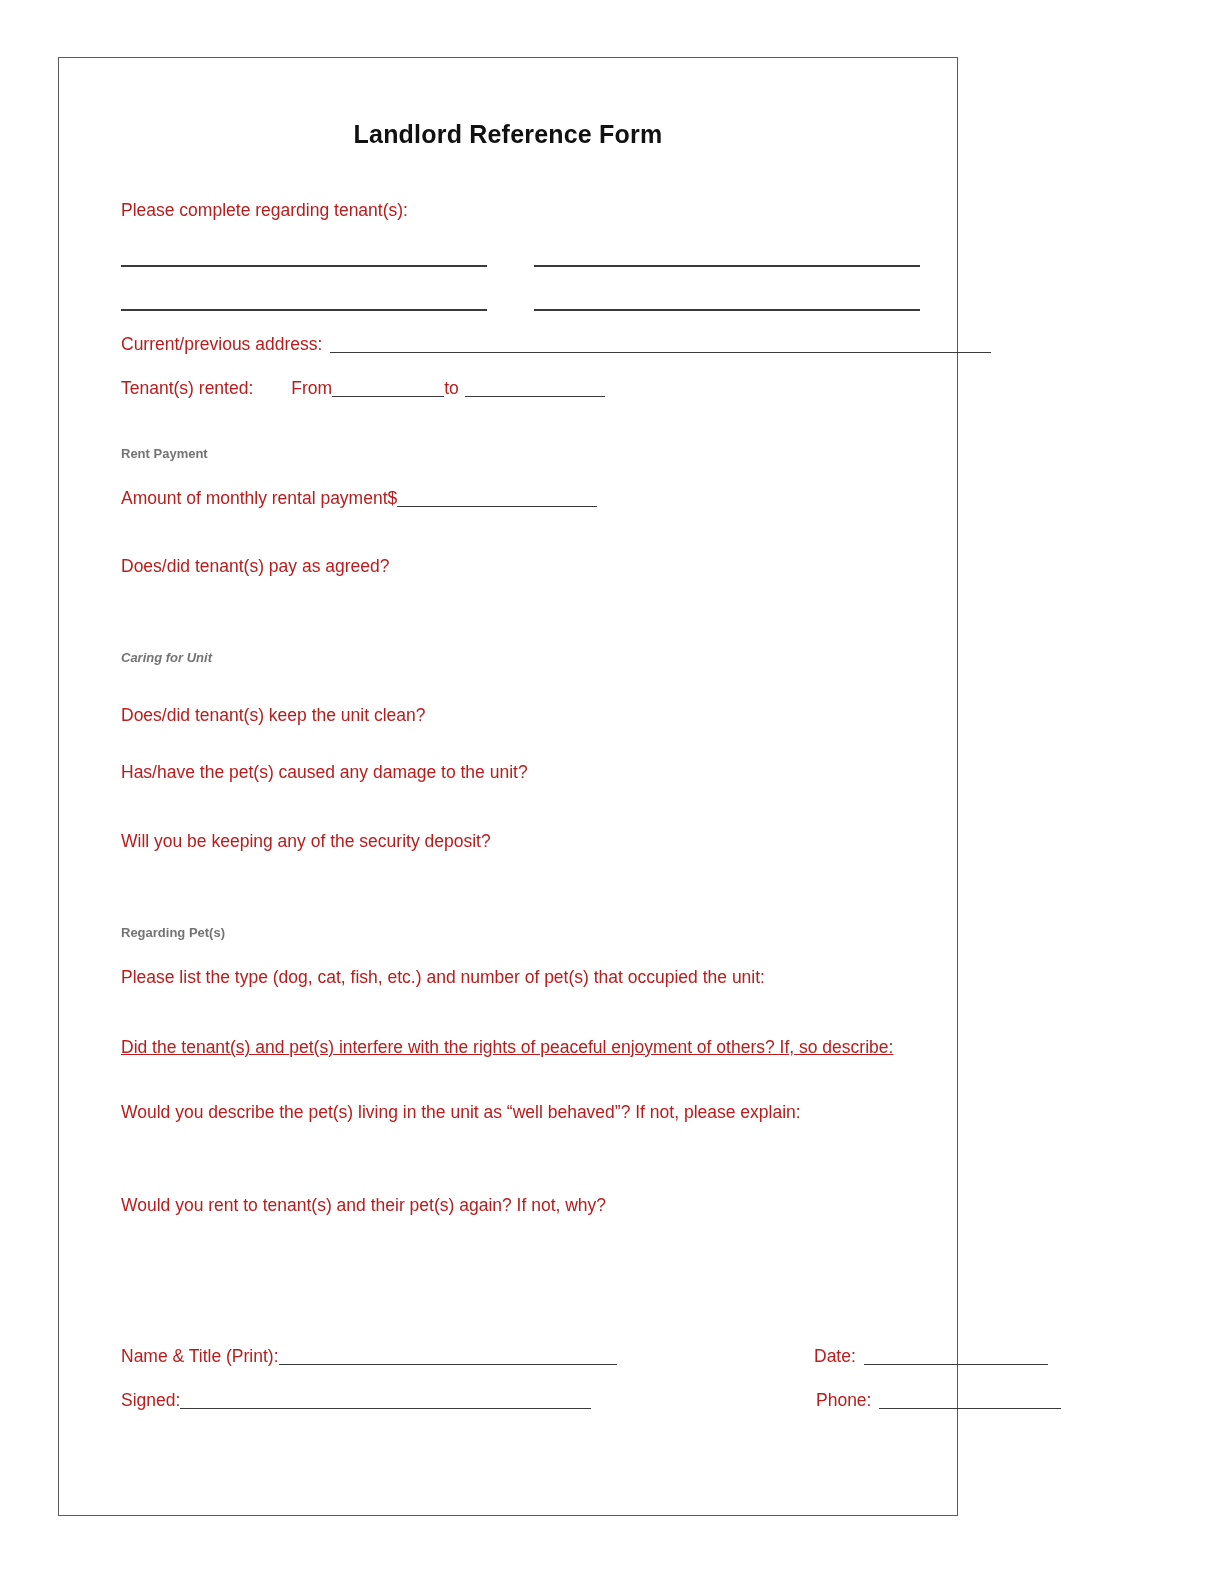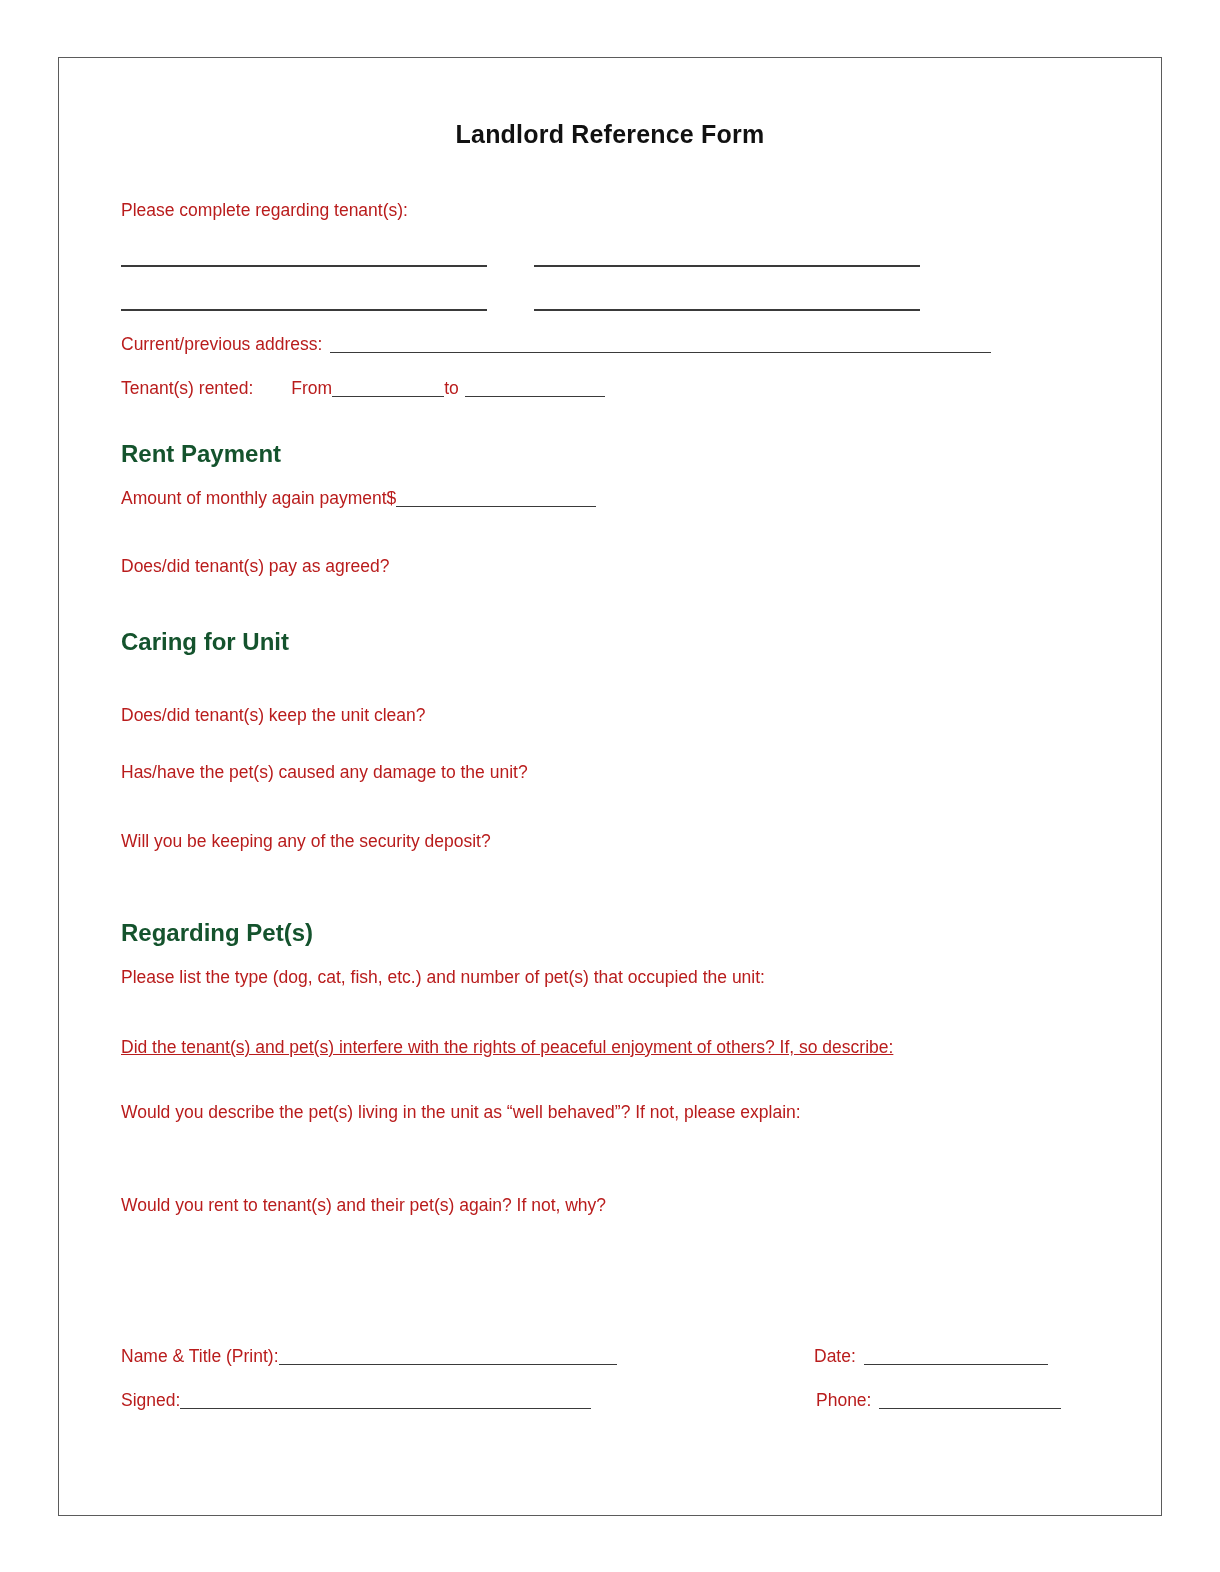--- a/index.html
+++ b/index.html
@@ -13,21 +13,21 @@
     font-family: "Liberation Sans", sans-serif;
     color: #1a1a1a;
     -webkit-font-smoothing: antialiased;
   }
 
   
   .page-sheet {
     position: absolute;
     left: 58px;
     top: 57px;
-    width: 1104px;
+    width: 900px;
     height: 1459px;
     border: 1px solid #5b5b5b;
     background: #ffffff;
     box-sizing: border-box;
   }
 
   .content {
     position: absolute;
     left: 0;
     top: 0;
@@ -58,22 +58,22 @@
     white-space: nowrap;
   }
   .row.wrap {
     white-space: normal;
     width: 880px;
     line-height: 27px;
     text-decoration: underline;
   }
   .heading {
     font-weight: bold;
-    font-size: 24px;
-    color: #14532d;
+    font-size: 13px;
+    color: #737373;
   }
 
   
   .rule {
     position: absolute;
     height: 0;
     border-bottom: 2px solid #3a3a3a;
   }
 
   
@@ -105,26 +105,26 @@
       <span>Tenant(s) rented:</span><span style="display:inline-block;width:38px;"></span><span>From</span><span class="fill" style="width:112px;"></span><span>to</span><span class="fill" style="width:140px; margin-left:6px;"></span>
     </div>
 
     <div class="row" style="top:274px;">
       <span>Current/previous address:</span><span class="fill" style="width:661px; margin-left:8px;"></span>
     </div>
 
     <div class="row heading" style="top:383px;">Rent Payment</div>
 
     <div class="row" style="top:428px;">
-      <span>Amount of monthly again payment</span><span>$</span><span class="fill" style="width:200px;"></span>
+      <span>Amount of monthly rental payment</span><span>$</span><span class="fill" style="width:200px;"></span>
     </div>
 
     <div class="row" style="top:496px;">Does/did tenant(s) pay as agreed?</div>
 
-    <div class="row heading" style="top:571px;">Caring for Unit</div>
+    <div class="row heading" style="top:587px;font-style:italic;">Caring for Unit</div>
 
     <div class="row" style="top:633px;margin-top:12px;">Does/did tenant(s) keep the unit clean?</div>
 
     <div class="row" style="top:771px;">Will you be keeping any of the security deposit?</div>
 
     <div class="row" style="top:702px;">Has/have the pet(s) caused any damage to the unit?</div>
 
     <div class="row heading" style="top:862px;">Regarding Pet(s)</div>
 
     <div class="row" style="top:907px;">Please list the type (dog, cat, fish, etc.) and number of pet(s) that occupied the unit:</div>

